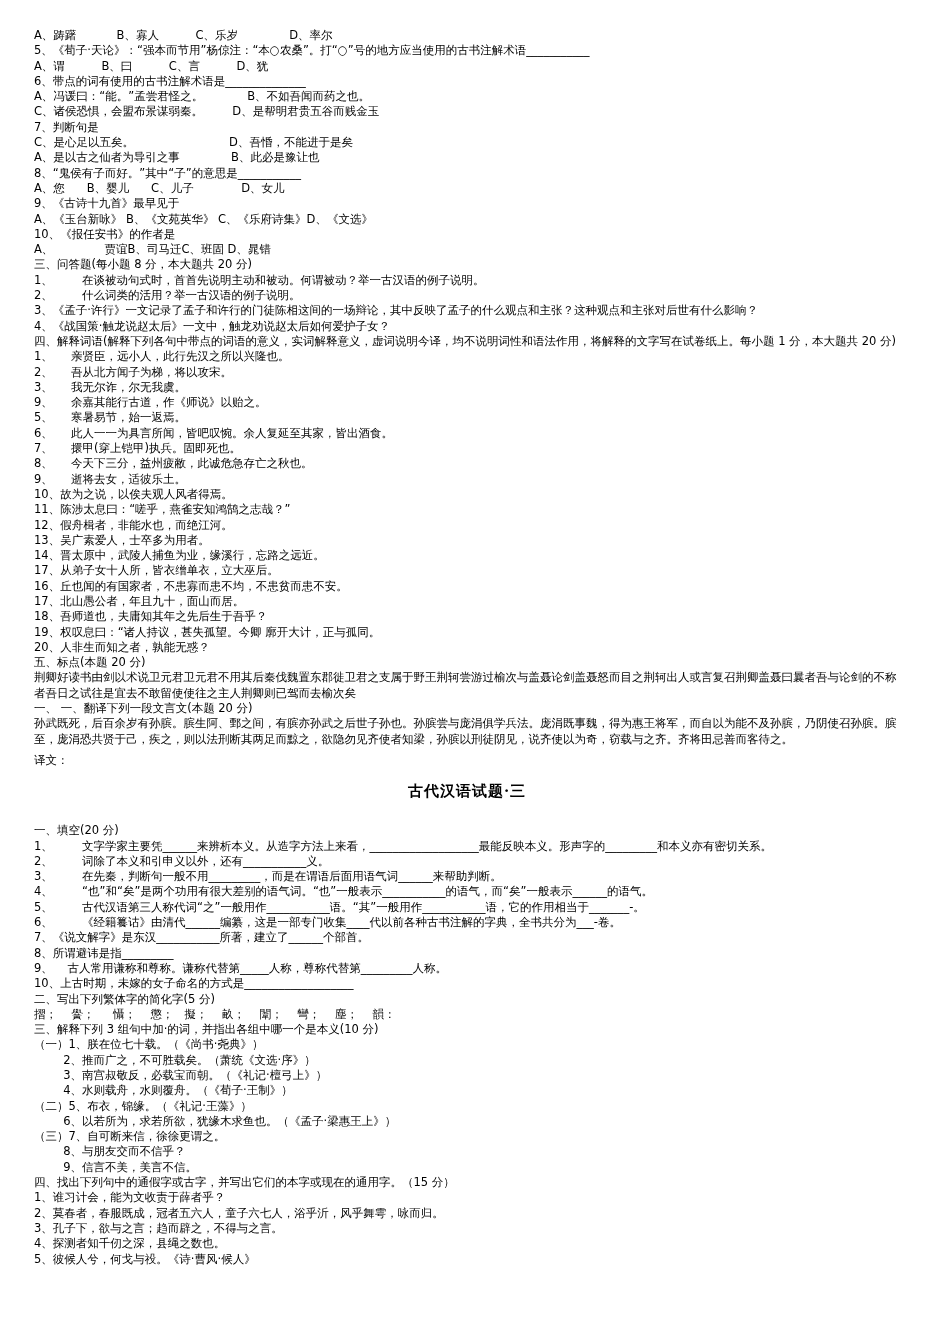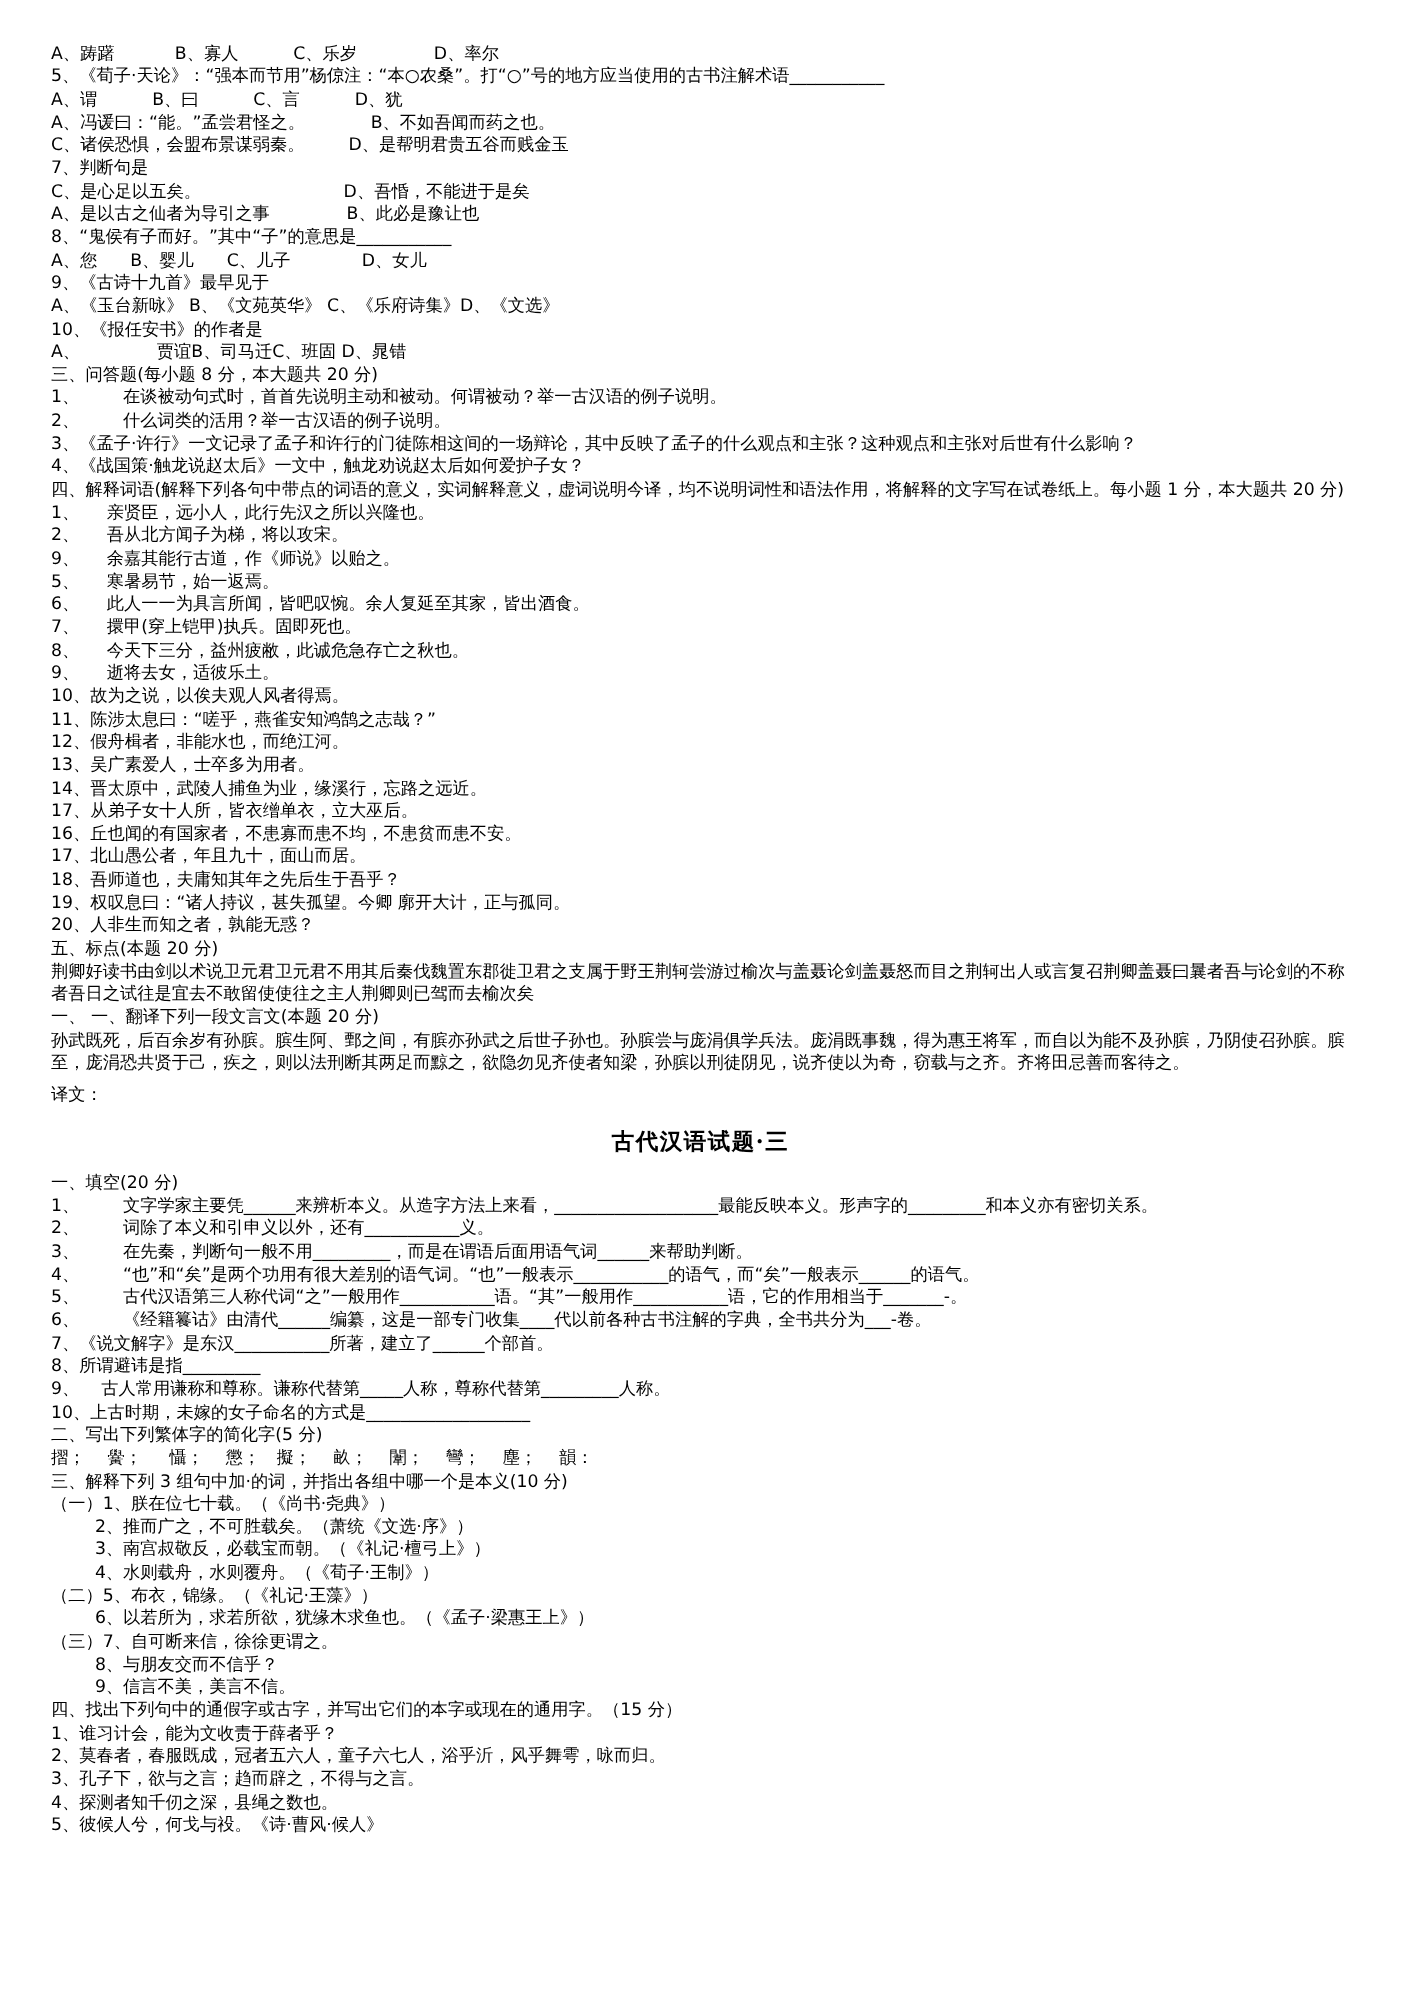--- a/index.html
+++ b/index.html
@@ -19,35 +19,36 @@
   .ln{
     font-size:11.5px;
     line-height:15.3px;
     white-space:pre-wrap;
     word-break:break-all;
   }
   .title2{
     font-size:15px;
     font-weight:bold;
     text-align:center;
-    margin:14px 0 10px 0;
+    margin:14px 0 22px 0;
     letter-spacing:1px;
     font-family:"DejaVu Serif","Liberation Serif",serif;
   }
   .spacer6{ height:6px; }
 </style>
 </head>
 <body>
 
 <div class="page">
 
   <div>
     <div class="ln">A、踌躇           B、寡人          C、乐岁              D、率尔</div>
     <div class="ln">5、《荀子·天论》：“强本而节用”杨倞注：“本○农桑”。打“○”号的地方应当使用的古书注解术语___________</div>
     <div class="ln">A、谓          B、曰          C、言          D、犹</div>
+    <div class="ln">6、带点的词有使用的古书注解术语是______________</div>
     <div class="ln">A、冯谖曰：“能。”孟尝君怪之。            B、不如吾闻而药之也。</div>
     <div class="ln">C、诸侯恐惧，会盟布景谋弱秦。        D、是帮明君贵五谷而贱金玉</div>
     <div class="ln">7、判断句是</div>
     <div class="ln">C、是心足以五矣。                          D、吾惛，不能进于是矣</div>
     <div class="ln">A、是以古之仙者为导引之事              B、此必是豫让也</div>
     <div class="ln">8、“鬼侯有子而好。”其中“子”的意思是___________</div>
     <div class="ln">A、您      B、婴儿      C、儿子             D、女儿</div>
     <div class="ln">9、《古诗十九首》最早见于</div>
     <div class="ln">A、《玉台新咏》 B、《文苑英华》 C、《乐府诗集》D、《文选》</div>
     <div class="ln">10、《报任安书》的作者是</div>
@@ -59,20 +60,21 @@
     <div class="ln">1、        在谈被动句式时，首首先说明主动和被动。何谓被动？举一古汉语的例子说明。</div>
     <div class="ln">2、        什么词类的活用？举一古汉语的例子说明。</div>
     <div class="ln">3、《孟子·许行》一文记录了孟子和许行的门徒陈相这间的一场辩论，其中反映了孟子的什么观点和主张？这种观点和主张对后世有什么影响？</div>
     <div class="ln">4、《战国策·触龙说赵太后》一文中，触龙劝说赵太后如何爱护子女？</div>
   </div>
 
   <div>
     <div class="ln">四、解释词语(解释下列各句中带点的词语的意义，实词解释意义，虚词说明今译，均不说明词性和语法作用，将解释的文字写在试卷纸上。每小题 1 分，本大题共 20 分)</div>
     <div class="ln">1、     亲贤臣，远小人，此行先汉之所以兴隆也。</div>
     <div class="ln">2、     吾从北方闻子为梯，将以攻宋。</div>
+    <div class="ln">3、     我无尔诈，尔无我虞。</div>
     <div class="ln">9、     余嘉其能行古道，作《师说》以贻之。</div>
     <div class="ln">5、     寒暑易节，始一返焉。</div>
     <div class="ln">6、     此人一一为具言所闻，皆吧叹惋。余人复延至其家，皆出酒食。</div>
     <div class="ln">7、     擐甲(穿上铠甲)执兵。固即死也。</div>
     <div class="ln">8、     今天下三分，益州疲敝，此诚危急存亡之秋也。</div>
     <div class="ln">9、     逝将去女，适彼乐土。</div>
     <div class="ln">10、故为之说，以俟夫观人风者得焉。</div>
     <div class="ln">11、陈涉太息曰：“嗟乎，燕雀安知鸿鹄之志哉？”</div>
     <div class="ln">12、假舟楫者，非能水也，而绝江河。</div>
     <div class="ln">13、吴广素爱人，士卒多为用者。</div>

